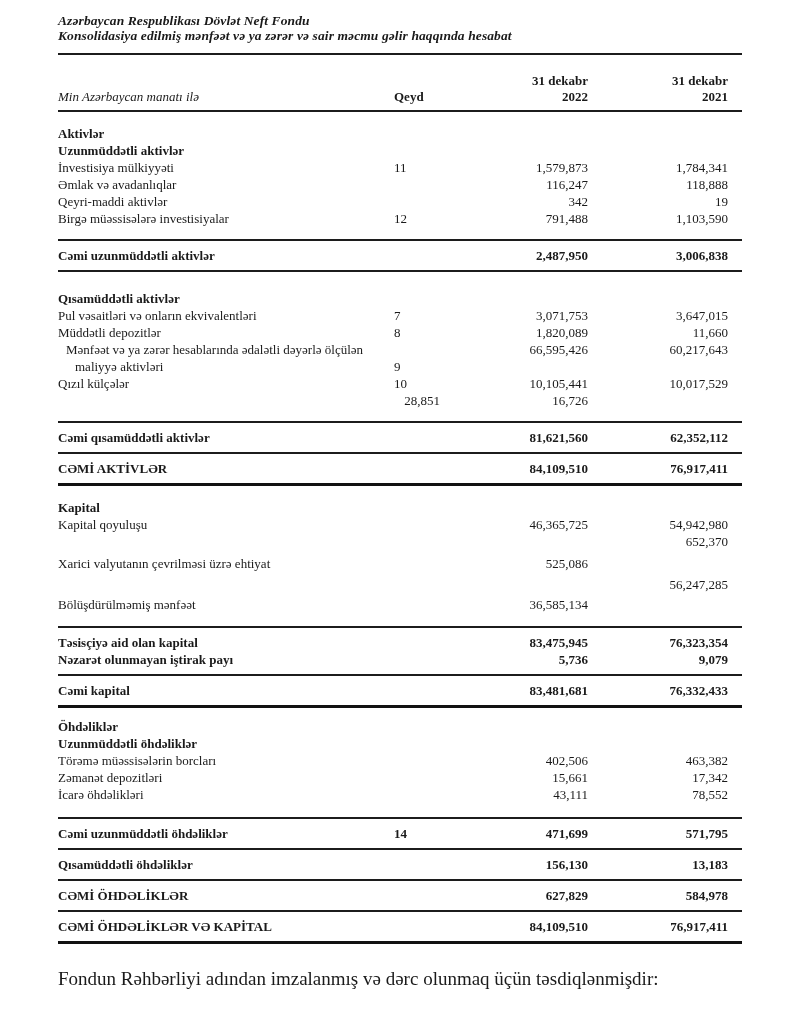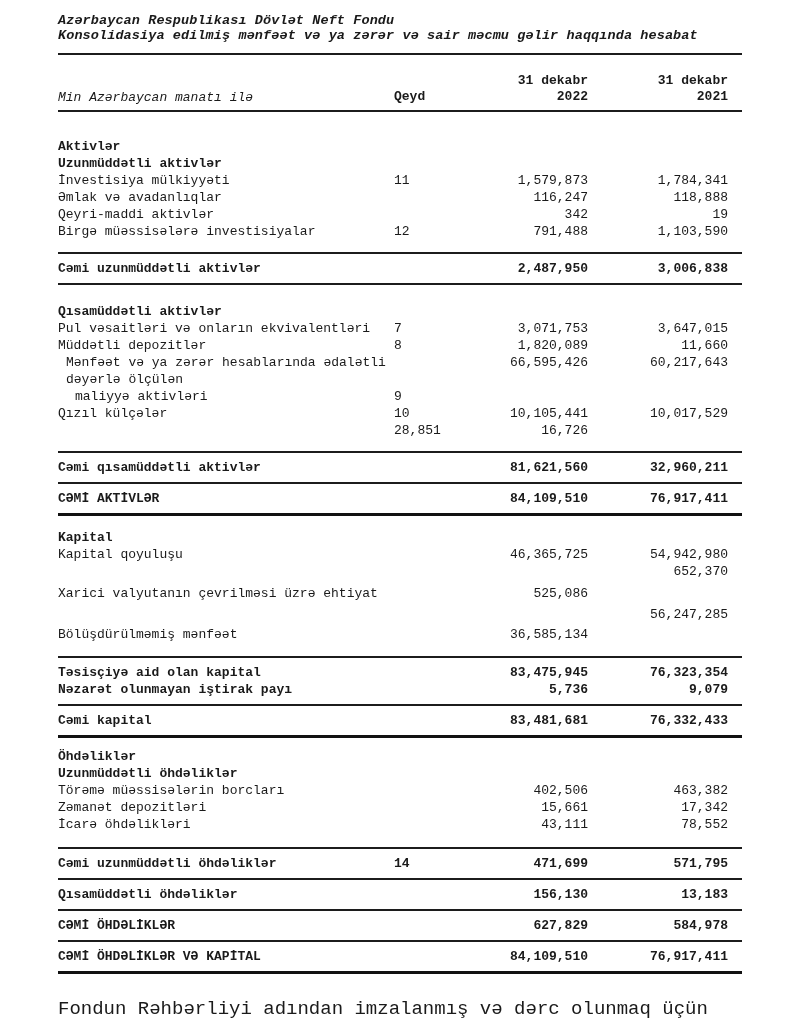--- a/index.html
+++ b/index.html
@@ -1,18 +1,18 @@
 <!DOCTYPE html>
 <html><head>
 <meta charset="utf-8">
 <style>
   html,body{margin:0;padding:0;background:#fff;}
   .page{
     width:712px;height:1018px;margin:0 auto;background:#ffffff;
-    font-family:Liberation Mono, monospace;
+    font-family:Liberation Serif, serif;
     color:#1a1a1a;position:relative;overflow:hidden;box-sizing:border-box;
     padding:13px 14px 0 14px;
   }
   .t1,.t2{font-weight:bold;font-style:italic;font-size:13.5px;line-height:15px;letter-spacing:.1px;}
   .header-rule{border-top:2px solid #1c1c1c;margin-top:10px;}
   .grid{display:grid;grid-template-columns:1fr 60px 148px 140px;}
   .col-header{align-items:end;padding:18px 0 5px 0;}
   .c-label{text-align:left;}
   .c-note{text-align:left;}
   .c-v1,.c-v2{text-align:right;padding-right:14px;}
@@ -49,21 +49,21 @@
       <div>2022</div>
     </div>
     <div class="c-v2 hd">
       <div>31 dekabr</div>
       <div>2021</div>
     </div>
   </div>
 
   <div class="header-rule" style="margin-top:0"></div>
 
-  <div style="margin-top:26px">
+  <div style="margin-top:13px">
       <div class="grid row section">
         <div class="c-label">Aktivlər</div>
         <div class="c-note">&nbsp;</div>
         <div class="c-v1">&nbsp;</div>
         <div class="c-v2">&nbsp;</div>
       </div>
       <div class="grid row section">
         <div class="c-label">Uzunmüddətli aktivlər</div>
         <div class="c-note">&nbsp;</div>
         <div class="c-v1">&nbsp;</div>
@@ -143,21 +143,21 @@
         <div class="c-note">&nbsp;</div>
         <div class="c-v1">28,851</div>
         <div class="c-v2">16,726</div>
       </div>
       <div class="gap" style="height: 12px;"></div>
       <div class="rule"></div>
       <div class="grid row total">
         <div class="c-label">Cəmi qısamüddətli aktivlər</div>
         <div class="c-note">&nbsp;</div>
         <div class="c-v1">81,621,560</div>
-        <div class="c-v2">32,960,211</div>
+        <div class="c-v2">62,352,112</div>
       </div>
       <div class="rule"></div>
       <div class="grid row total">
         <div class="c-label">CƏMİ AKTİVLƏR</div>
         <div class="c-note">&nbsp;</div>
         <div class="c-v1">84,109,510</div>
         <div class="c-v2">76,917,411</div>
       </div>
       <div class="thickrule"></div>
       <div class="gap" style="height: 13px;"></div>

